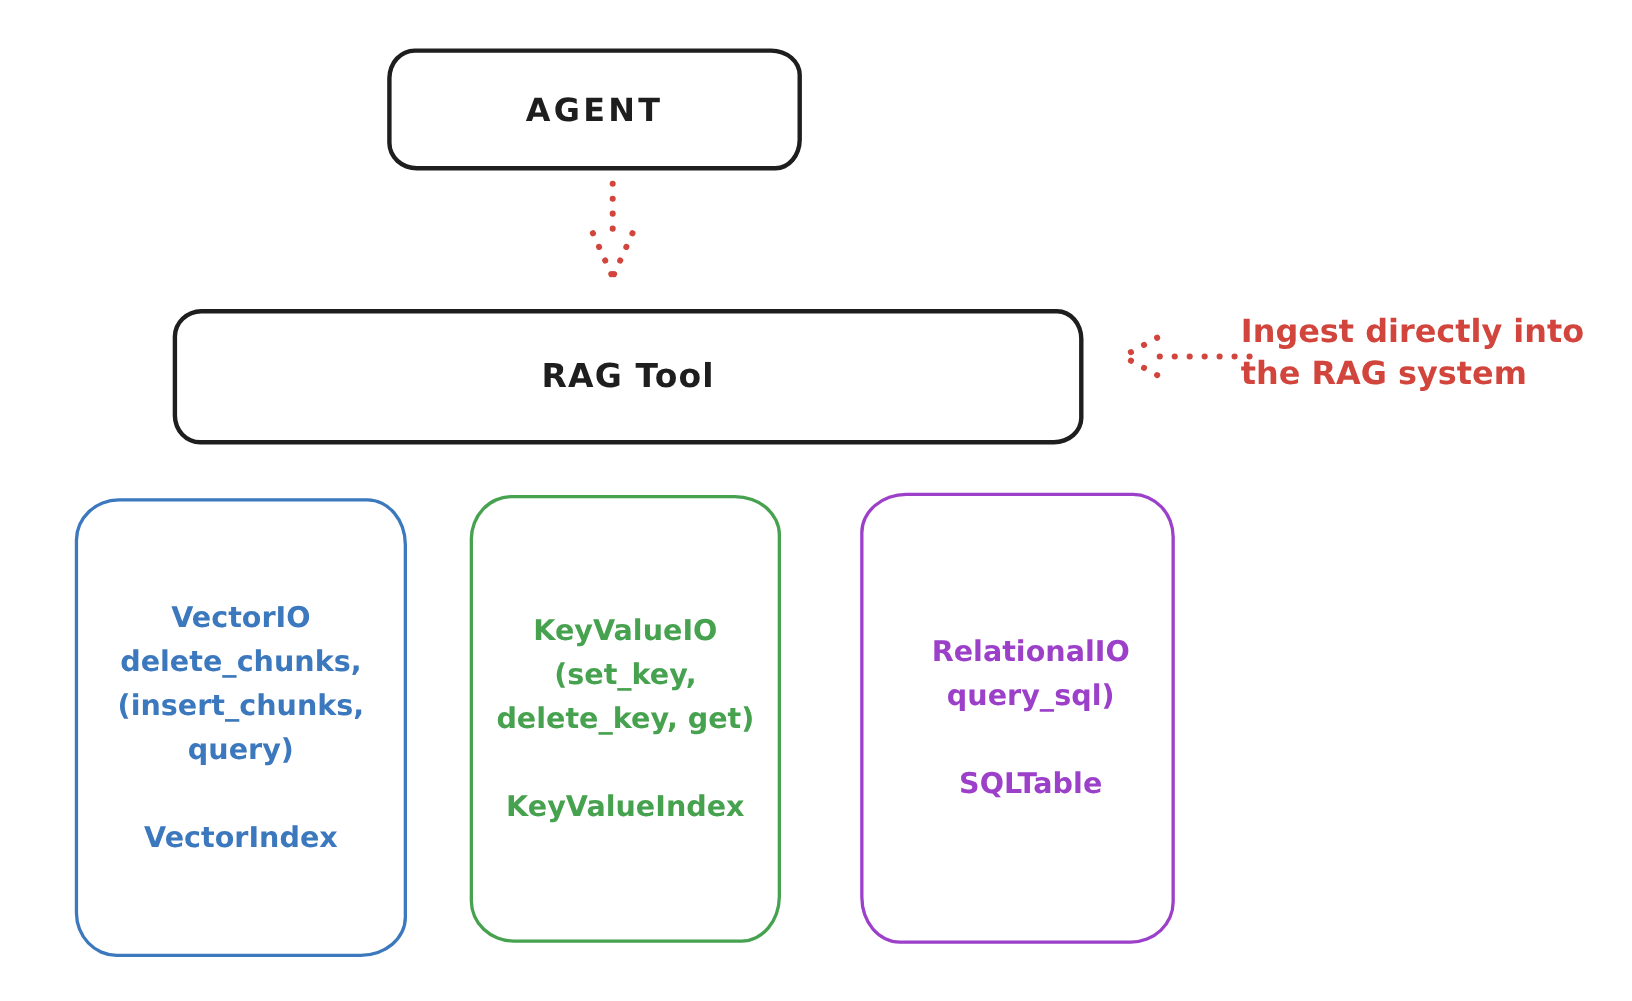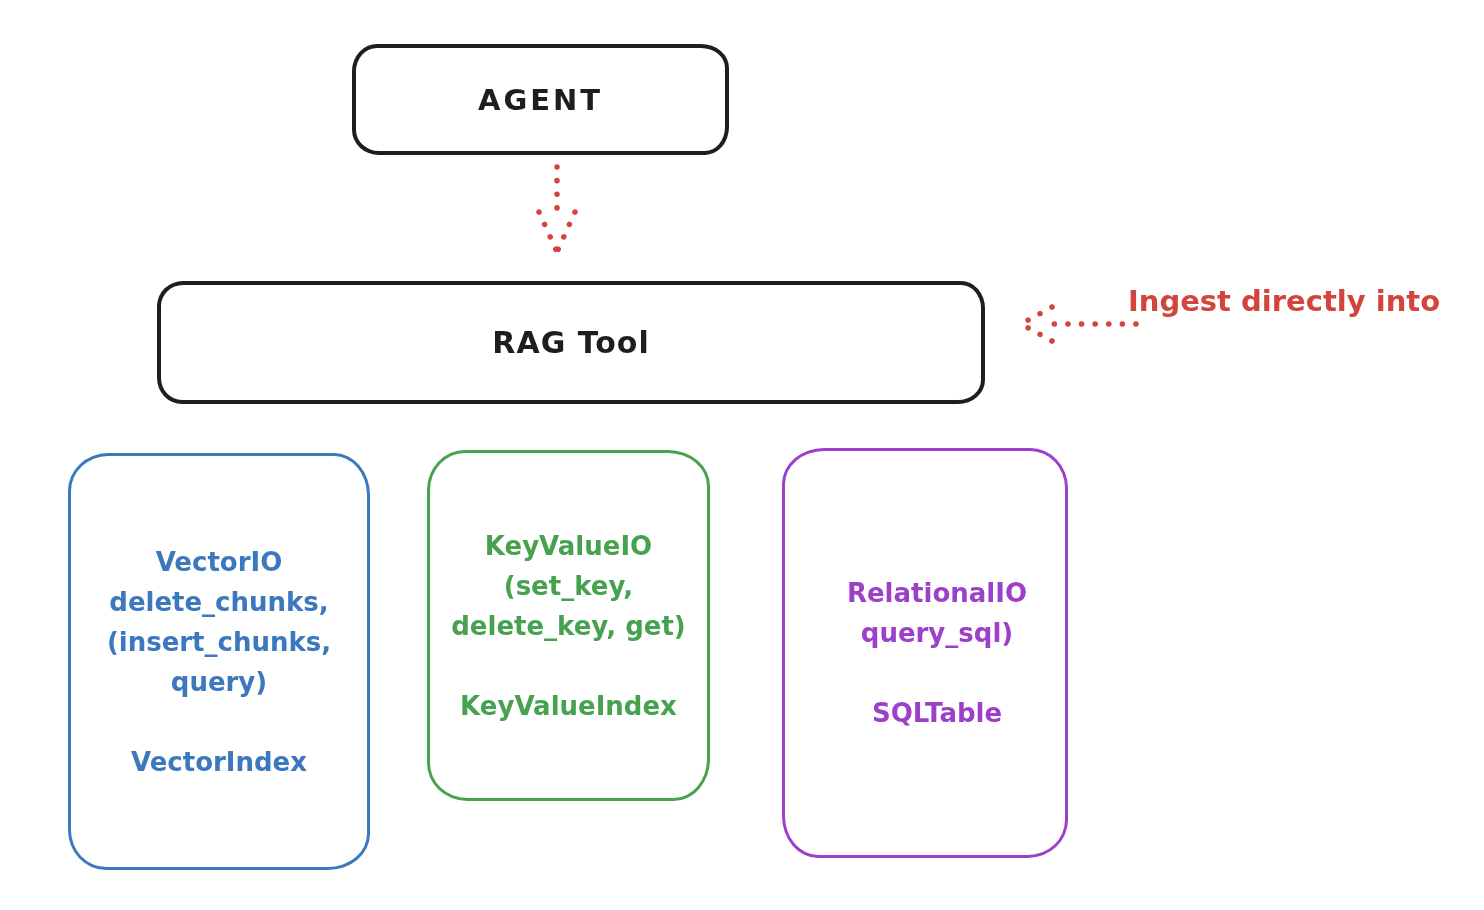--- a/index.html
+++ b/index.html
@@ -42,21 +42,21 @@
     text-align: center;
   }
   .backend .fn-lines { display: block; }
   .backend .spacer { height: 40px; }
   .backend-vector {
     left: 68px; top: 453px; width: 302px; height: 417px;
     border: 3.5px solid #3b78bd; color: #3b78bd;
     border-radius: 40px 36px 42px 38px / 38px 42px 36px 40px;
   }
   .backend-keyvalue {
-    left: 427px; top: 450px; width: 283px; height: 351px;
+    left: 427px; top: 450px; width: 283px; height: 407px;
     border: 3.5px solid #46a24f; color: #46a24f;
     border-radius: 38px 42px 36px 40px / 40px 36px 42px 38px;
   }
   .backend-relational {
     left: 782px; top: 448px; width: 286px; height: 410px;
     border: 3.5px solid #9c40ca; color: #9c40ca;
     border-radius: 42px 38px 40px 36px / 36px 40px 38px 42px;
     padding-left: 24px;
   }
   .ingest-note {
@@ -97,20 +97,21 @@
   </div>
 
   <svg class="arrow" style="left:1014px; top:298px;" width="130" height="52" viewBox="0 0 130 52">
     <line class="dotted" x1="122" y1="26" x2="36" y2="26"></line>
     <path class="dotted" d="M38 9 L7 26"></path>
     <path class="dotted" d="M38 43 L7 26"></path>
   </svg>
 
   <div class="ingest-note">
     <div>Ingest directly into</div>
+    <div>the RAG system</div>
   </div>
 
   <div class="node backend backend-vector">
     <div class="fn-lines">
       <div>VectorIO</div>
       <div>delete_chunks,</div>
       <div>(insert_chunks,</div>
       <div>query)</div>
     </div>
     <div class="spacer"></div>

